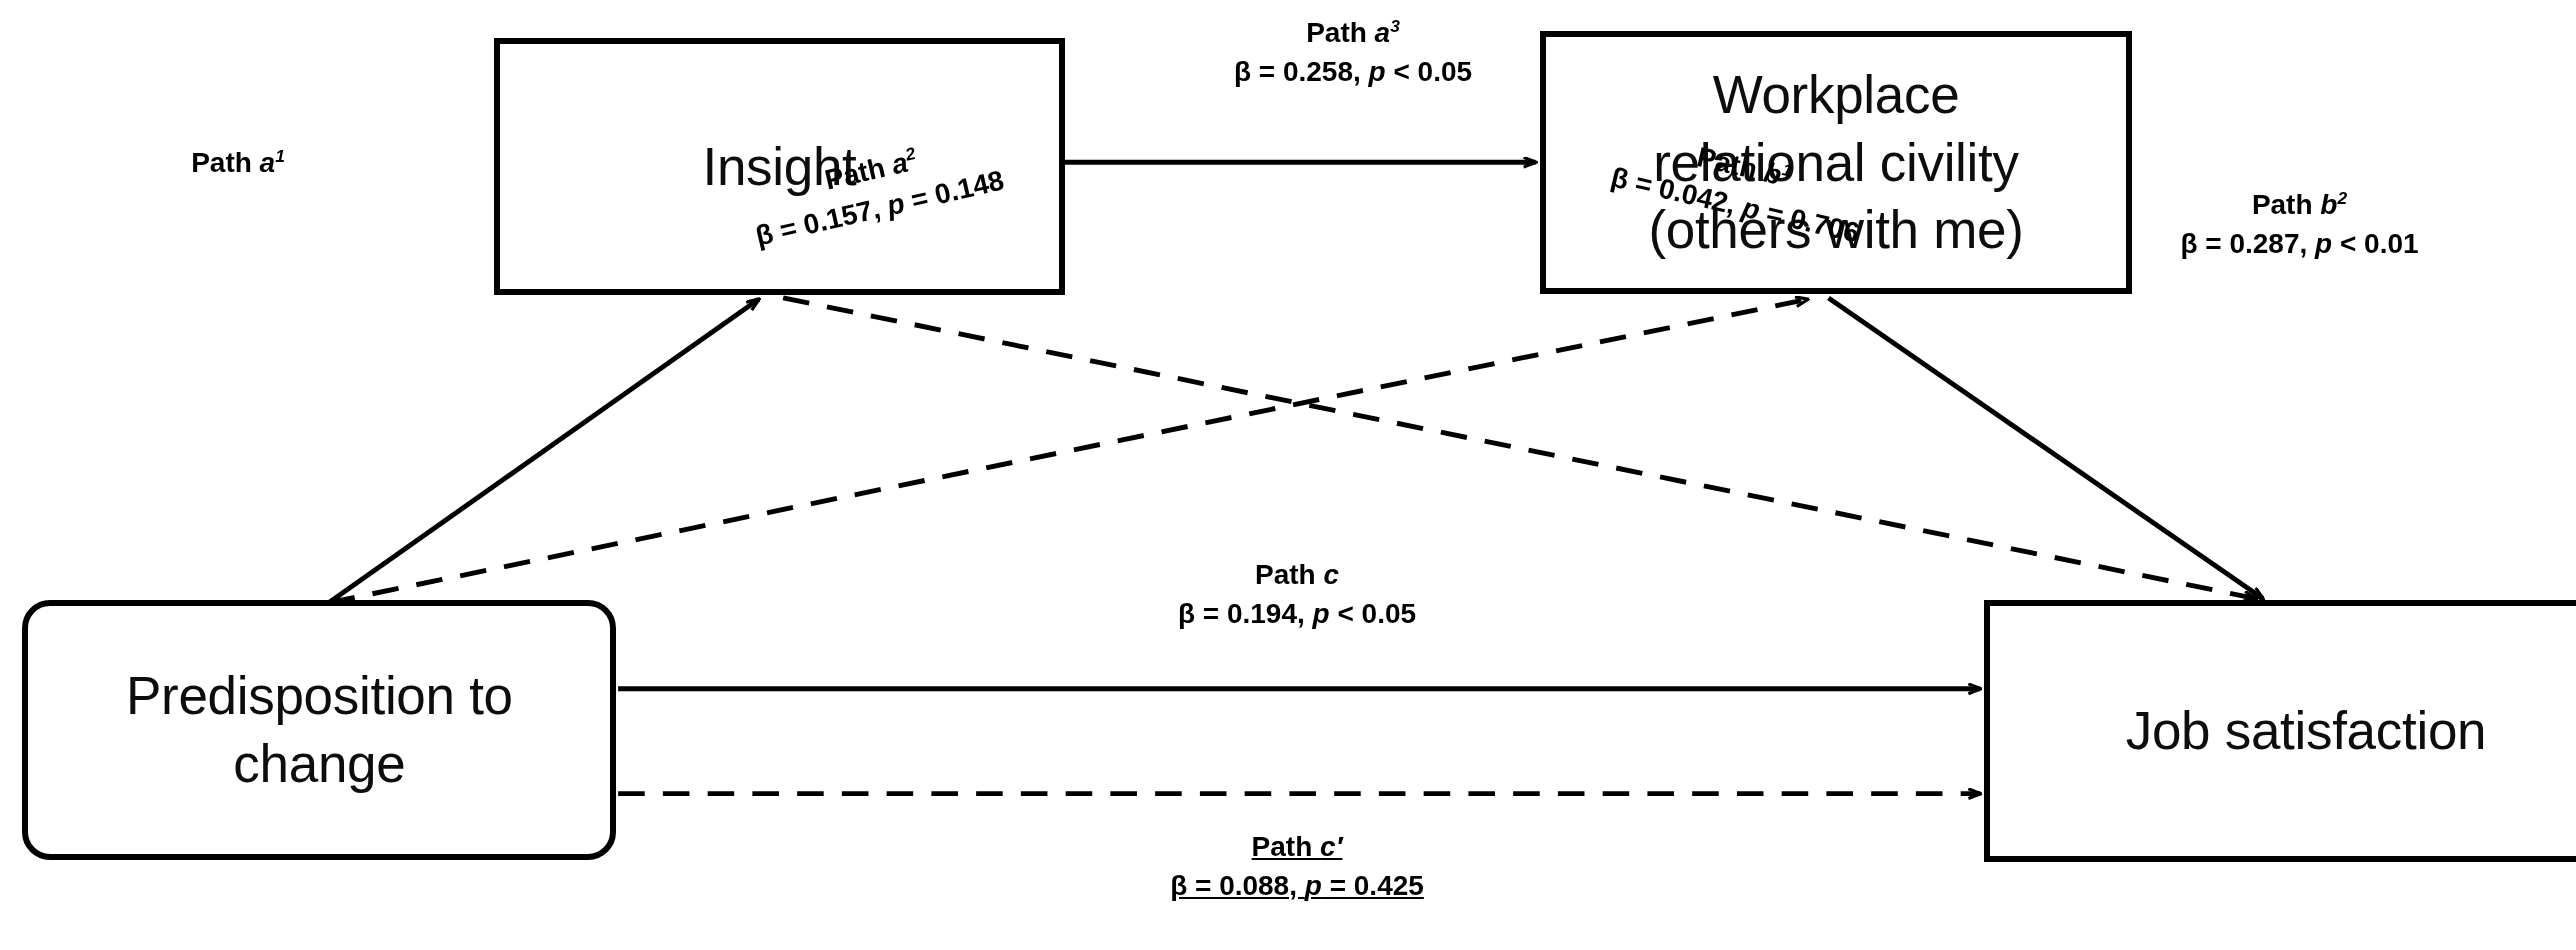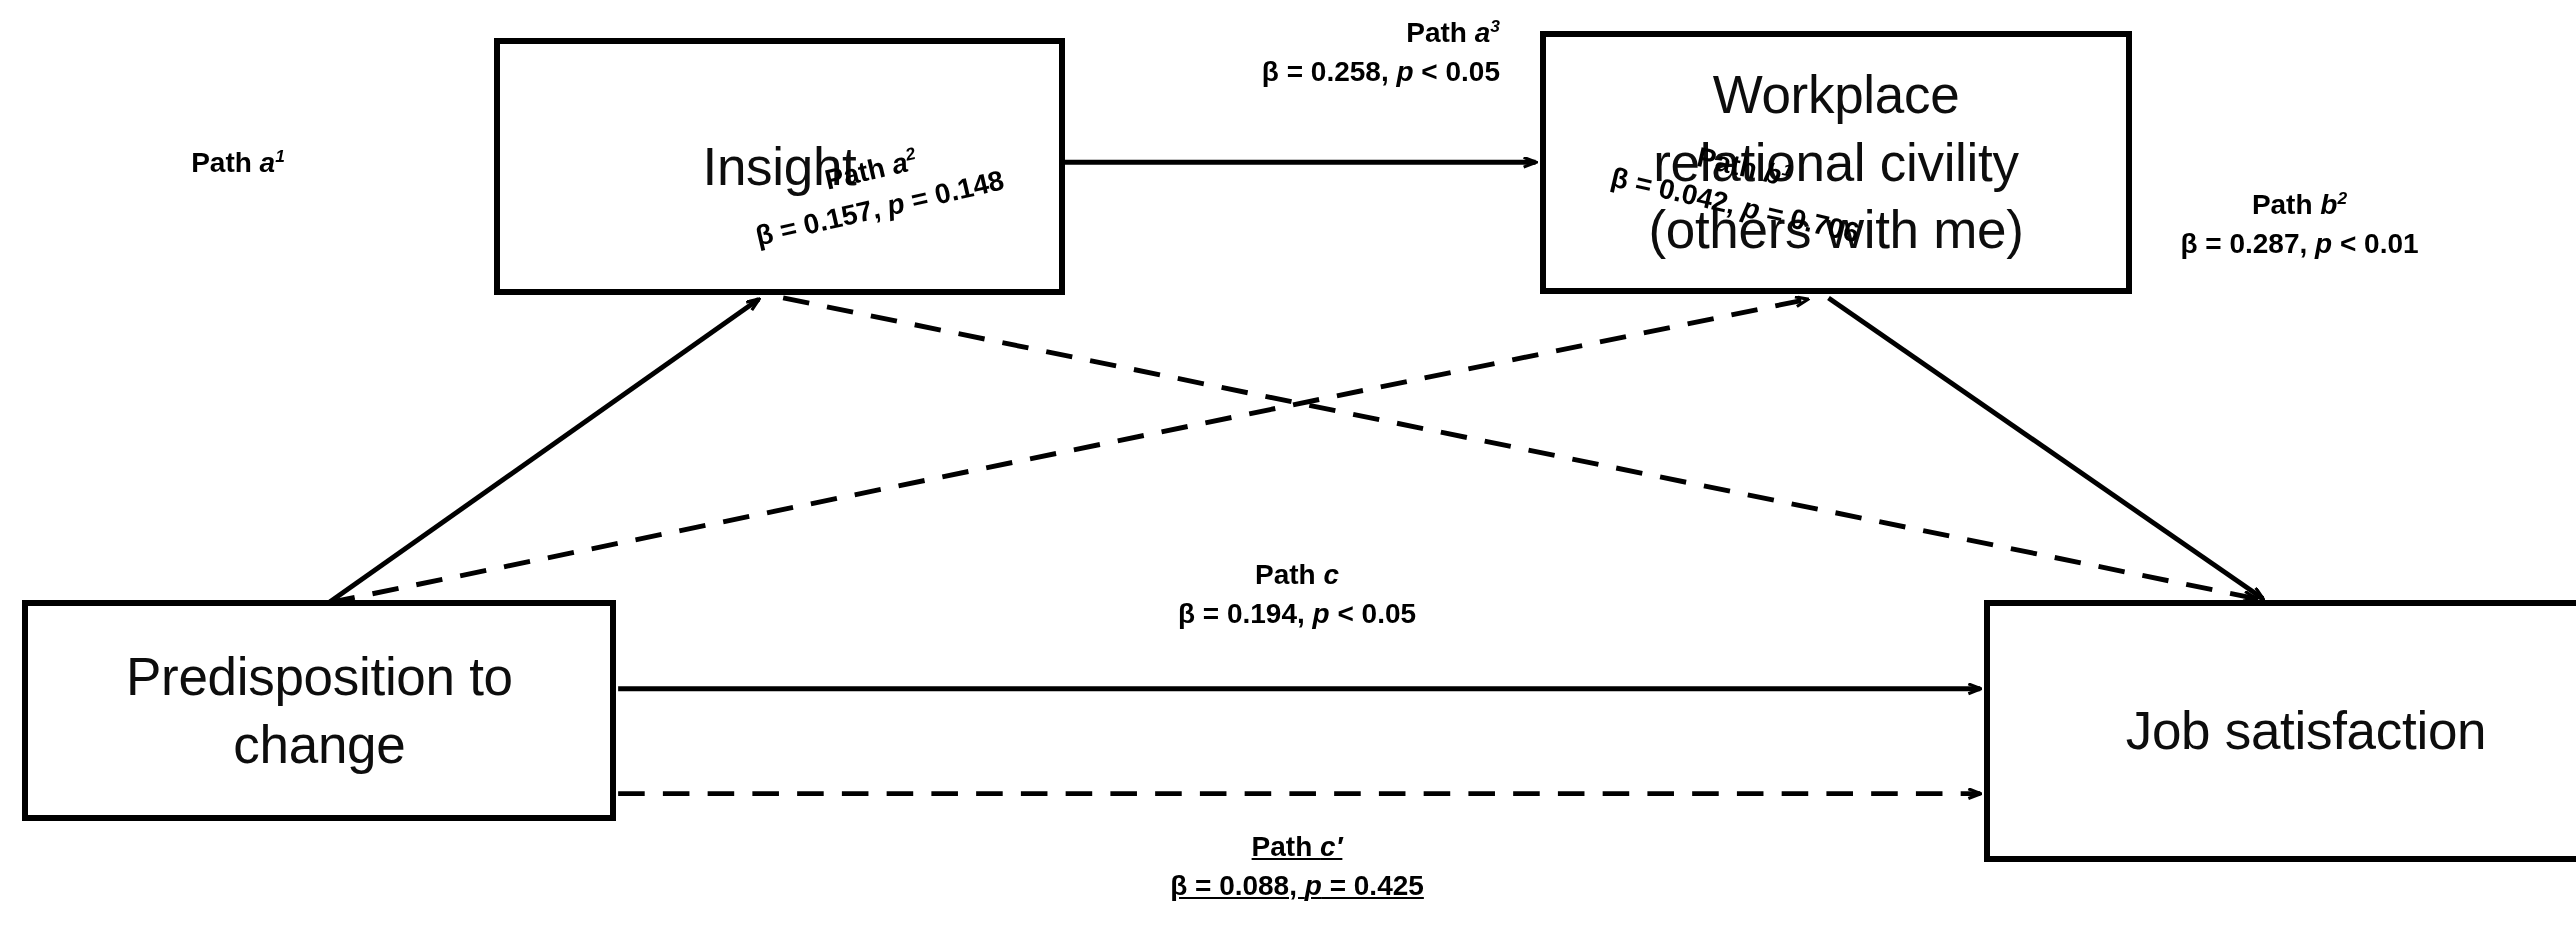--- a/index.html
+++ b/index.html
@@ -18,21 +18,21 @@
     font-family:"Liberation Sans", sans-serif;
     font-size:53px;
     font-weight:400;
     color:#0d0d0d;
     line-height:1.28;
     letter-spacing:-0.3px;
     white-space:pre-line;
   }
   #node-insight{left:494px;top:38px;width:571px;height:257px;}
   #node-civility{left:1540px;top:31px;width:592px;height:263px;}
-  #node-predisposition{left:22.4px;top:600px;width:594px;height:221px;}
+  #node-predisposition{left:22.4px;top:600px;width:594px;height:260px;border-radius:28px;}
   #node-jobsat{left:1984px;top:600px;width:644px;height:262px;}
 
   .path-label{
     position:absolute;
     font-family:"Liberation Sans", sans-serif;
     color:#000000;
     text-align:center;
     white-space:nowrap;
     line-height:1.38;
   }
@@ -43,21 +43,21 @@
   }
   .path-label .lbl-title em{font-style:italic;}
   .path-label .lbl-title sup{font-size:0.62em;font-style:italic;vertical-align:super;}
   .path-label .lbl-stats{
     display:block;
     font-size:28px;
     font-weight:700;
   }
   .path-label .lbl-stats em{font-style:italic;}
 
-  #label-a3{left:1206px;top:14px;width:294px;text-align:right;}
+  #label-a3{left:1206px;top:14px;width:294px;}
   #label-a1{left:70px;top:144px;width:336px;}
   #label-a2{left:617px;top:151px;width:517px;transform:rotate(-13deg);transform-origin:50% 50%;}
   #label-b1{left:1481px;top:148px;width:517px;transform:rotate(13deg);transform-origin:50% 50%;}
   #label-b2{left:2135px;top:146px;width:329px;margin-top:40px;}
   #label-c-main{left:1080px;top:556px;width:434px;}
   #label-cprime{left:1080px;top:828px;width:434px;text-decoration:underline;}
 </style>
 </head>
 <body>
 

